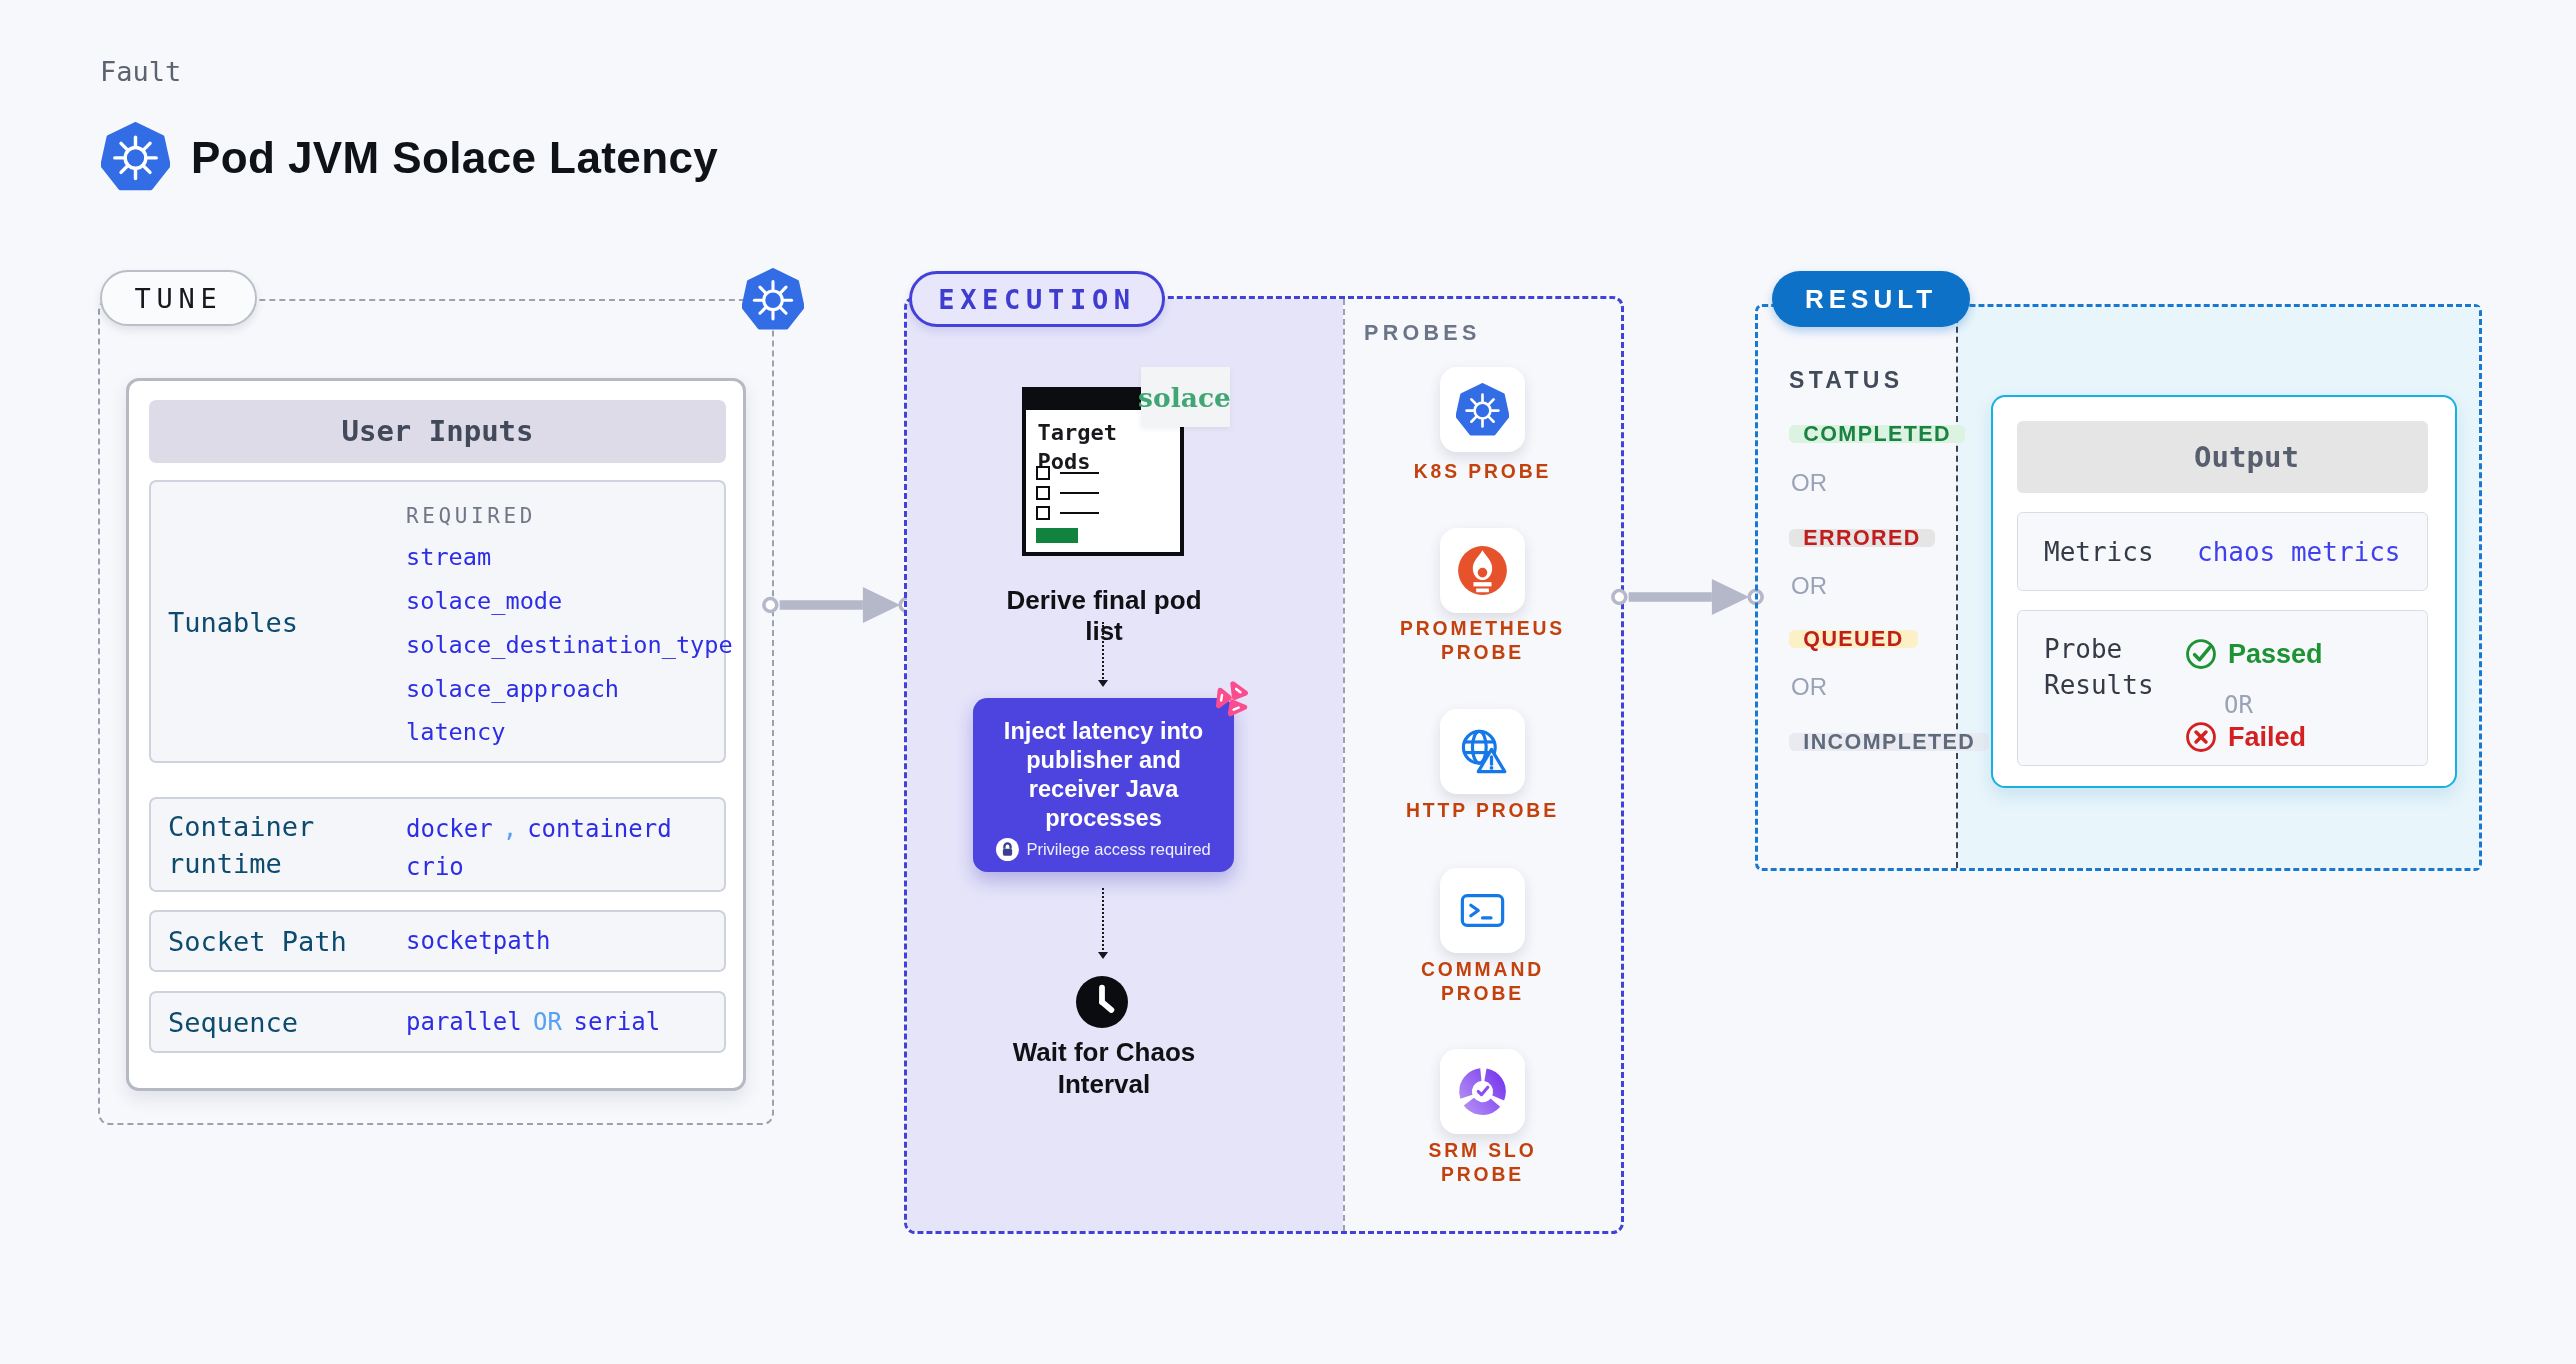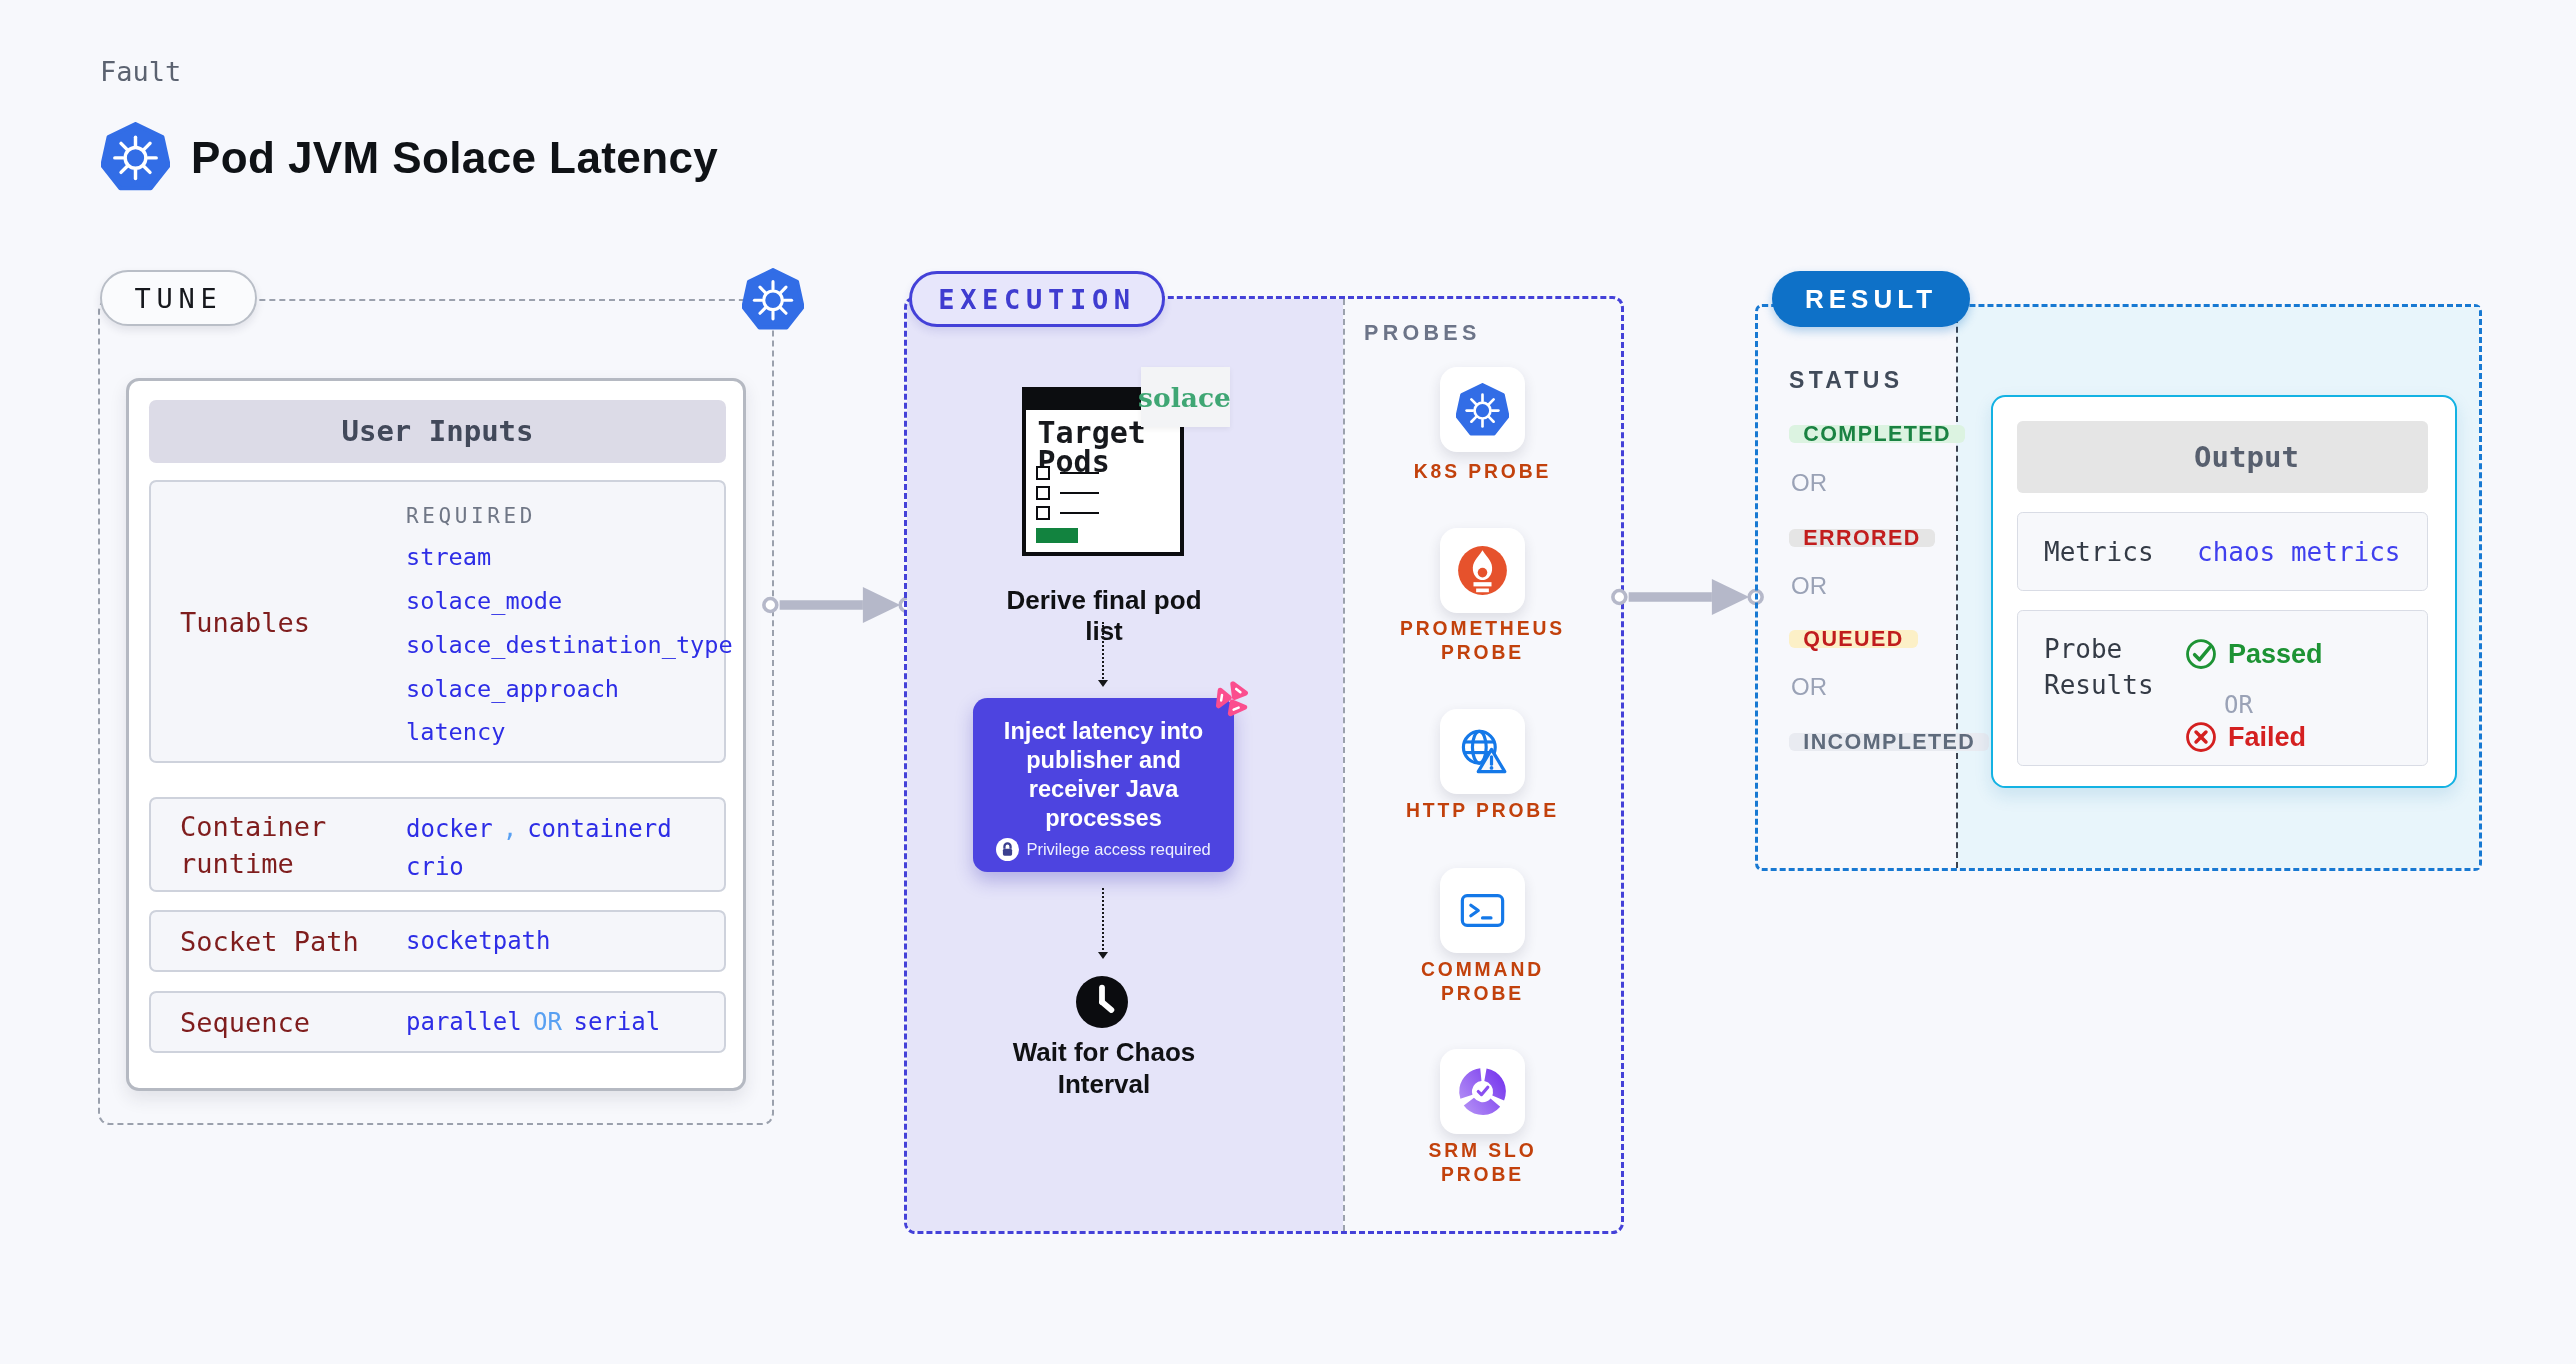--- a/index.html
+++ b/index.html
@@ -22,22 +22,22 @@
   #inputs-card { left:126px; top:378px; width:620px; height:713px; background:#fff; border:3.6px solid #b5b9c2;
     border-radius:13px; box-shadow:0 7.2px 17px rgba(40,44,63,.10); }
   #card-header { left:20px; top:18.6px; width:577px; height:63px; background:#dcdbe7; border-radius:7.2px;
     display:flex; align-items:center; justify-content:center; font-family:"DejaVu Sans Mono",monospace;
     font-weight:bold; font-size:29px; color:#42495a; }
   .input-row { position:absolute; left:20px; width:577px; background:#f5f6fa; border:2.1px solid #ced2dc; border-radius:7.2px; }
   #row-tunables { top:99px; height:283px; }
   #row-runtime  { top:416px; height:95px; }
   #row-socket   { top:529px; height:62px; }
   #row-sequence { top:610px; height:62px; }
-  .row-label { position:absolute; left:29px; top:50%; transform:translateY(-50%); font-family:"DejaVu Sans Mono",monospace;
-    font-size:27px; color:#7f1d1d; line-height:37px; }
+  .row-label { position:absolute; left:17px; top:50%; transform:translateY(-50%); font-family:"DejaVu Sans Mono",monospace;
+    font-size:27px; color:#0c4a6e; line-height:37px; }
   .code { font-family:"DejaVu Sans Mono",monospace; color:#2d2de6; }
   .code-light { font-family:"DejaVu Sans Mono",monospace; color:#58a0f2; }
   #tunables-values { position:absolute; left:255px; top:21.5px; display:flex; flex-direction:column; gap:15.8px; }
   #tunables-values .req { font-family:"DejaVu Sans Mono",monospace; font-size:21px; color:#707786; letter-spacing:3.6px; }
   #tunables-values .code { font-size:23.6px; }
   .runtime-line1 { position:absolute; left:255px; top:15.8px; font-size:24px; display:flex; gap:10px; }
   .runtime-line2 { position:absolute; left:255px; top:54px; font-size:24px; }
   .single-value { position:absolute; left:255px; top:50%; transform:translateY(-50%); font-size:24px; display:flex; gap:11.5px; }
 
   
@@ -46,21 +46,21 @@
   
   #exec-box { left:904px; top:296px; width:720px; height:938px; border:3.6px dashed #4441d8; border-radius:11.5px; }
   #exec-fill { position:absolute; left:0; top:0; bottom:0; width:436px; background:#e5e4f9; border-radius:8.6px 0 0 8.6px; }
   #probes-sep { position:absolute; left:436px; top:0; bottom:0; border-left:2.1px dashed #9ba1ad; }
   #exec-badge { left:909px; top:271px; width:256px; height:56px; background:#e7e6fb; border:3.6px solid #4441d8;
     border-radius:30px; display:flex; align-items:center; justify-content:center; font-family:"DejaVu Sans Mono",monospace;
     font-weight:bold; font-size:27px; letter-spacing:5.7px; color:#3f3cd0; box-shadow:0 4.3px 8.6px rgba(40,40,160,.12); }
   #pods-window { left:1022px; top:387px; width:162px; height:169px; border:4.3px solid #0c0d10; background:#fff; }
   #pods-titlebar { position:absolute; left:0; top:0; right:0; height:18.6px; background:#0c0d10; }
   #pods-title { position:absolute; left:11.5px; top:27px; font-family:"DejaVu Sans Mono",monospace; font-weight:bold;
-    font-size:30px; line-height:29px; color:#17191d; }
+    font-size:22px; line-height:29px; color:#17191d; }
   .cb-row { position:absolute; left:10px; display:flex; align-items:center; }
   .cb { width:14.3px; height:14.3px; border:2.9px solid #0c0d10; background:#fff; }
   .cb-line { width:39px; border-top:2.9px solid #0c0d10; margin-left:10px; }
   #pods-btn { position:absolute; left:10px; top:137px; width:42px; height:15px; background:#12833f; }
   #solace-tile { left:1141px; top:367px; width:89px; height:60px; background:#f3f4f6; box-shadow:0 2.1px 5.7px rgba(0,0,0,.06);
     display:flex; align-items:center; justify-content:center; z-index:3; }
   #solace-word { font-family:"DejaVu Serif", serif; font-weight:bold; font-size:26.5px; color:#3fa674; }
   #solace-dot { display:inline-block; width:9.3px; height:9.3px; border-radius:50%; background:#3fa674; margin-left:2.1px; }
   .step-label { position:absolute; left:993px; width:222px; text-align:center; font-weight:bold; color:#101114; }
   #derive-label { top:585px; font-size:26px; }

